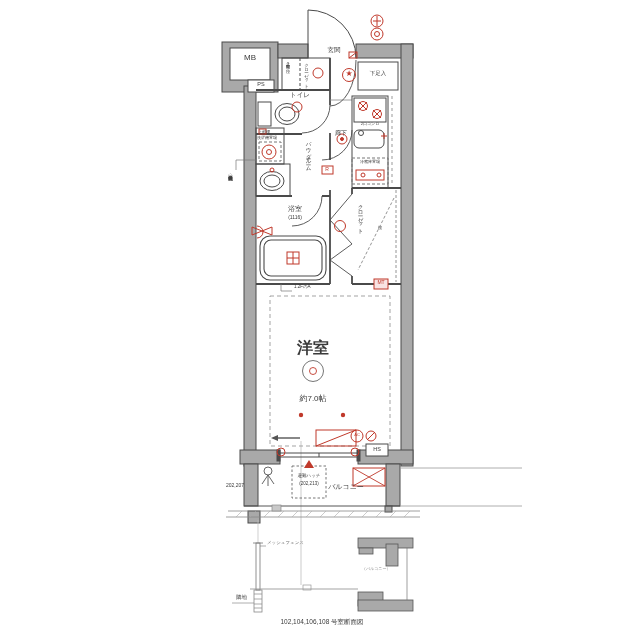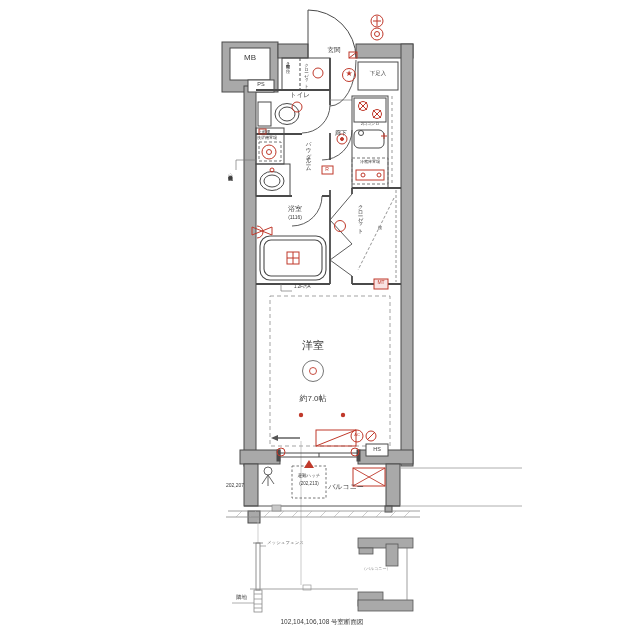--- a/index.html
+++ b/index.html
@@ -213,21 +213,21 @@
   <div class="lbl" style="left:257px;top:136px;font-size:4px;">洗濯機置場</div>
   <div class="lbl v" style="left:227px;top:172px;font-size:4.5px;height:62px;">洗面（鏡裏収納付）</div>
   <div class="lbl c" style="left:341px;top:130px;font-size:6px;">廊下</div>
   <div class="lbl c" style="left:370px;top:122px;font-size:4px;">2口コンロ</div>
   <div class="lbl c" style="left:370px;top:160px;font-size:4px;">冷蔵庫置場</div>
   <div class="lbl c" style="left:295px;top:205px;font-size:7px;">浴室</div>
   <div class="lbl c" style="left:295px;top:215px;font-size:5px;">(1116)</div>
   <div class="lbl v" style="left:358px;top:200px;font-size:5.5px;height:72px;">クローゼット</div>
   <div class="lbl v gray" style="left:377px;top:222px;font-size:4px;height:16px;">枕棚</div>
   <div class="lbl c red" style="left:381px;top:280px;font-size:5px;">MT</div>
-  <div class="lbl c" style="left:313px;top:339px;font-size:11px;">洋室</div>
+  <div class="lbl c" style="left:313px;top:339px;font-size:16px;font-weight:bold;">洋室</div>
   <div class="lbl c" style="left:313px;top:395px;font-size:8px;">約7.0帖</div>
   <div class="lbl" style="left:294px;top:285px;font-size:4.5px;">1.2FのA</div>
   <div class="lbl c" style="left:377px;top:446px;font-size:5.5px;">HS</div>
   <div class="lbl c red" style="left:357px;top:433px;font-size:4px;">AC</div>
   <div class="lbl c red" style="left:327px;top:167px;font-size:5px;">R</div>
   <div class="lbl c red" style="left:349px;top:70px;font-size:8px;">★</div>
   <div class="lbl c" style="left:346px;top:483px;font-size:7px;">バルコニー</div>
   <div class="lbl c" style="left:309px;top:474px;font-size:4.5px;">避難ハッチ</div>
   <div class="lbl c" style="left:309px;top:482px;font-size:4.5px;">(202,213)</div>
   <div class="lbl" style="left:226px;top:483px;font-size:5px;">202,207</div>

